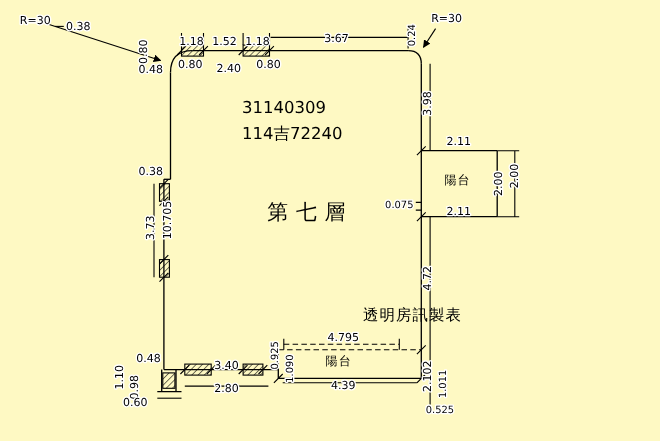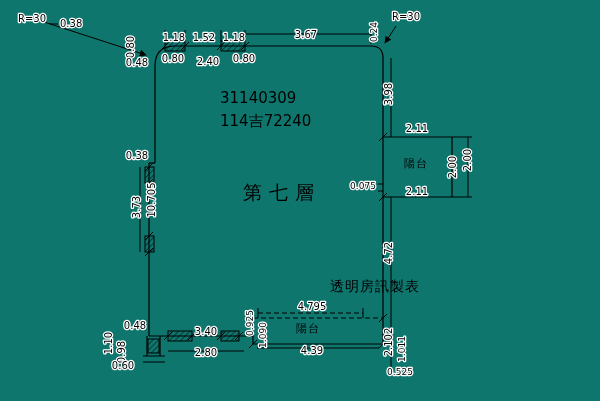--- a/index.html
+++ b/index.html
@@ -1,16 +1,16 @@
 <!DOCTYPE html>
 <html><head>
 <meta charset="utf-8">
 <style>
   html,body{margin:0;padding:0;background:#fff;}
-  .page{position:relative;width:600px;height:401px;background:#0f766e;overflow:hidden;}
+  .page{position:relative;width:600px;height:401px;background:#fef9c3;overflow:hidden;}
   svg{display:block;}
   text{font-family:"DejaVu Sans","Liberation Sans",sans-serif;fill:#000;}
   .dim{font-size:10px;paint-order:stroke;stroke:#fff;stroke-width:2.5px;stroke-linejoin:round;}
   .dim-s{font-size:9px;paint-order:stroke;stroke:#fff;stroke-width:2.5px;stroke-linejoin:round;}
   .big{font-size:15px;}
   .floor{font-size:19px;letter-spacing:7px;}
   .wm{font-size:14px;letter-spacing:1px;}
   .balcony{font-size:11px;letter-spacing:1px;}
   .w{stroke:#000;stroke-width:1.2;fill:none;}
   .thin{stroke:#000;stroke-width:1;fill:none;}

